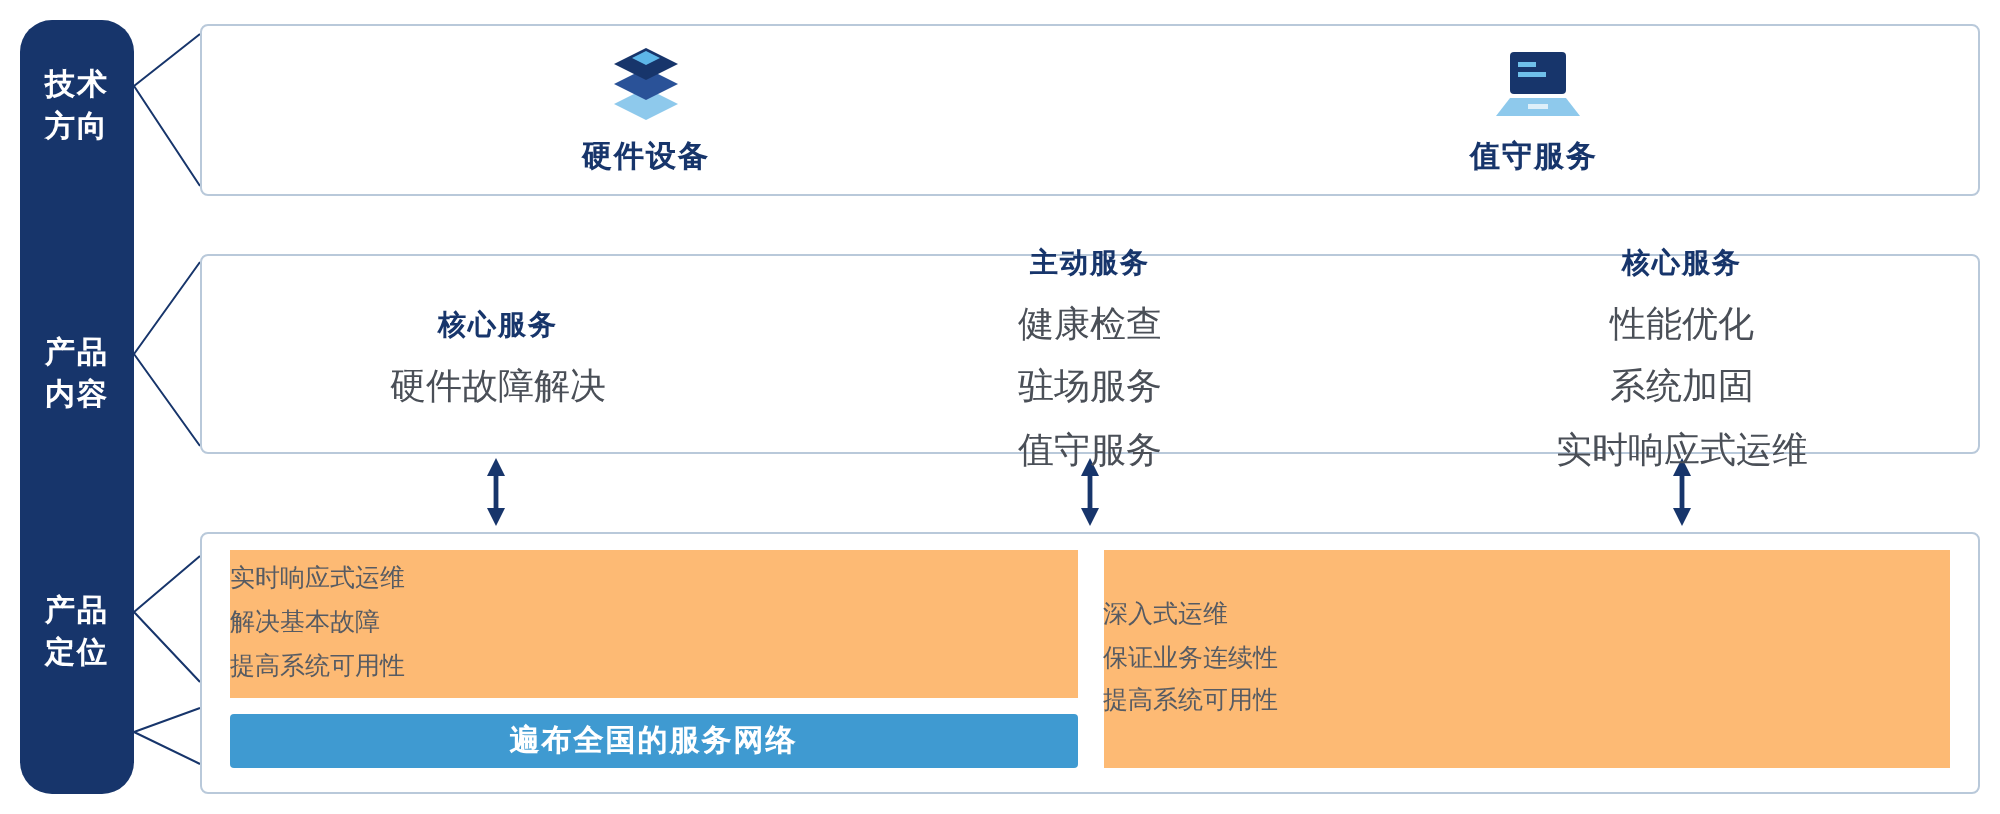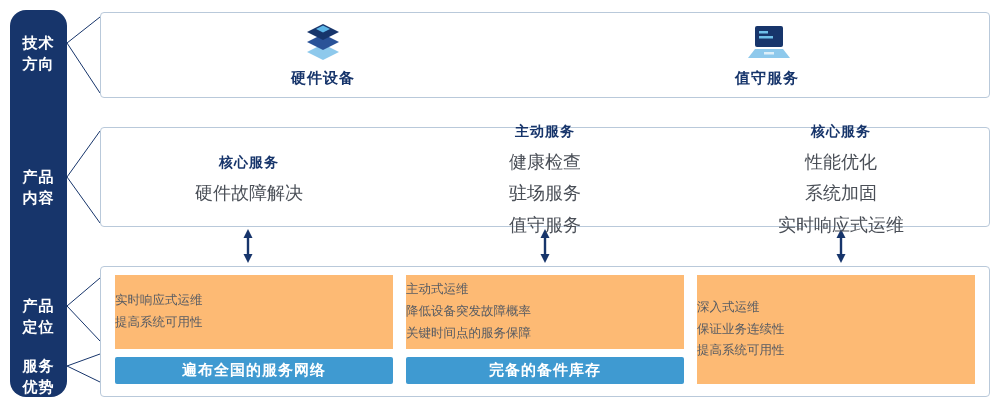--- a/index.html
+++ b/index.html
@@ -75,24 +75,20 @@
       <span>方向</span>
     </div>
     <div class="side-label" style="top:156px">
       <span>产品</span>
       <span>内容</span>
     </div>
     <div class="side-label" style="top:285px">
       <span>产品</span>
       <span>定位</span>
     </div>
-    <div class="side-label" style="top:345px">
-      <span>服务</span>
-      <span>优势</span>
-    </div>
   </div>
 
   <div class="box box-top">
     <div class="tcol">
       <span class="ticon">
         <svg width="50" height="44" viewBox="0 0 50 44">
           <polygon points="25,22 41,30 25,38 9,30" fill="#8ec9ec"></polygon>
           <polygon points="25,12 41,20 25,28 9,20" fill="#2a5298"></polygon>
           <polygon points="25,2 41,10 25,18 9,10" fill="#17356b"></polygon>
           <polygon points="25,3.5 32,7 25,10.5 18,7" fill="#5db6e8"></polygon>
@@ -130,31 +126,24 @@
       <div class="mitem">性能优化</div>
       <div class="mitem">系统加固</div>
       <div class="mitem">实时响应式运维</div>
     </div>
   </div>
 
   <div class="box box-bottom">
     <div class="bcol">
       <div class="gray-panel">
         <div class="gray-line">实时响应式运维</div>
+        <div class="gray-line">解决基本故障</div>
         <div class="gray-line">提高系统可用性</div>
       </div>
       <div class="blue-bar">遍布全国的服务网络</div>
-    </div>
-    <div class="bcol">
-      <div class="gray-panel">
-        <div class="gray-line">主动式运维</div>
-        <div class="gray-line">降低设备突发故障概率</div>
-        <div class="gray-line">关键时间点的服务保障</div>
-      </div>
-      <div class="blue-bar">完备的备件库存</div>
     </div>
     <div class="bcol">
       <div class="gray-panel">
         <div class="gray-line">深入式运维</div>
         <div class="gray-line">保证业务连续性</div>
         <div class="gray-line">提高系统可用性</div>
       </div>
     </div>
   </div>
 

